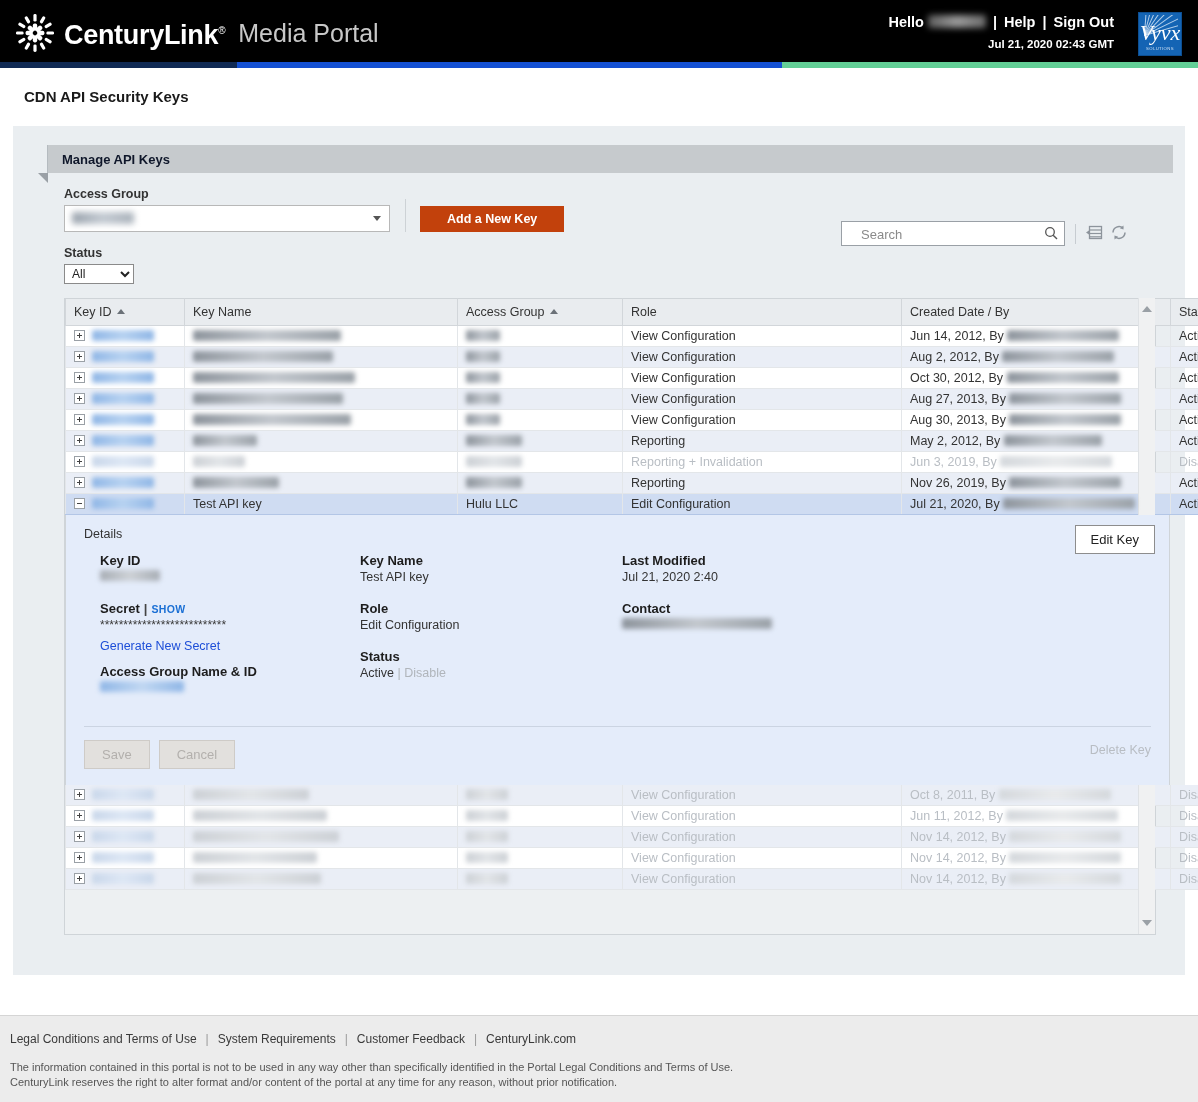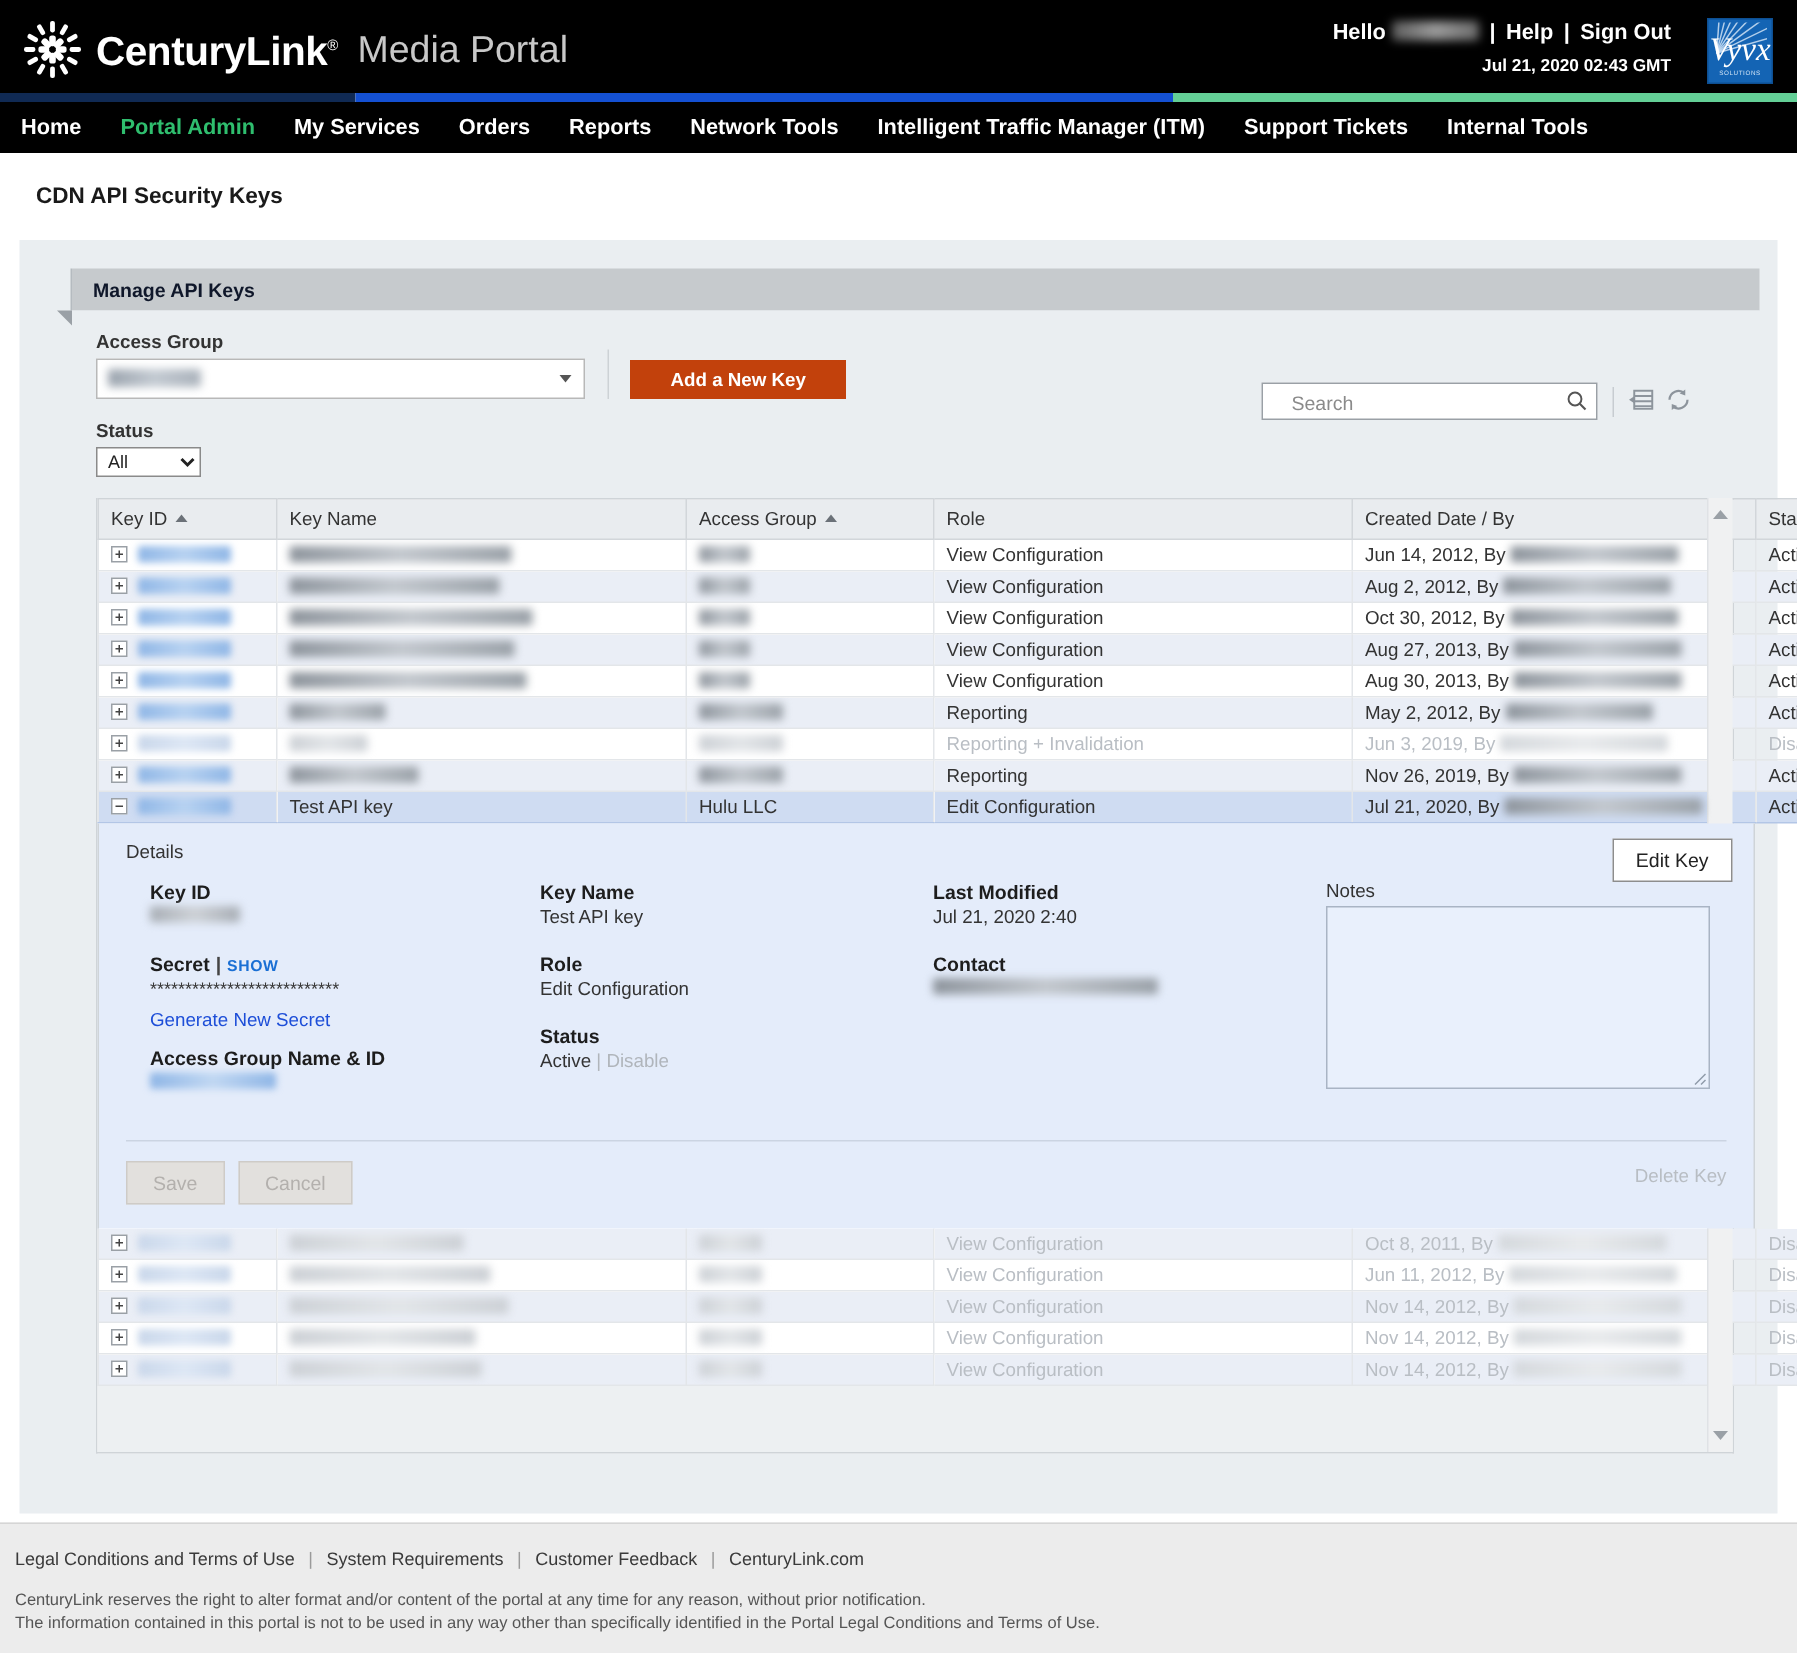--- a/index.html
+++ b/index.html
@@ -263,31 +263,20 @@
       <div class="vsub">SOLUTIONS</div>
     </div>
   </div>
 
   <div class="stripe">
     <div class="s1"></div>
     <div class="s2"></div>
     <div class="s3"></div>
   </div>
 
-  <div class="nav">
-    <a href="#">Home</a>
-    <a href="#" class="active">Portal Admin</a>
-    <a href="#">My Services</a>
-    <a href="#">Orders</a>
-    <a href="#">Reports</a>
-    <a href="#">Network Tools</a>
-    <a href="#">Intelligent Traffic Manager (ITM)</a>
-    <a href="#">Support Tickets</a>
-    <a href="#">Internal Tools</a>
-  </div>
 
   <div class="titlebar">
     <h1>CDN API Security Keys</h1>
   </div>
 
   <div class="outer">
 
     <div class="mh-wrap">
       <div class="mh-left"></div>
       <div class="mh">Manage API Keys</div>
@@ -469,29 +458,20 @@
             </div>
 
             <div class="dc dc3">
               <div class="dk">Last Modified</div>
               <div class="dv">Jul 21, 2020 2:40</div>
 
               <div class="dk">Contact</div>
               <div class="dv"><span class="blur-contact"></span></div>
             </div>
 
-            <div class="dc dc4">
-              <div class="notes-lbl">Notes</div>
-              <div class="notes">
-                <svg class="grip" viewBox="0 0 9 9">
-                    <line x1="8" y1="1" x2="1" y2="8" stroke="#8e99a8" stroke-width="1"></line>
-                    <line x1="8" y1="5" x2="5" y2="8" stroke="#8e99a8" stroke-width="1"></line>
-                  </svg>
-              </div>
-            </div>
           </div>
 
           <div class="det-hr"></div>
           <div class="det-actions">
             <button class="btn-disabled" disabled="">Save</button>
             <button class="btn-disabled" disabled="">Cancel</button>
             <span class="delete-key">Delete Key</span>
           </div>
         </div>
 
@@ -544,18 +524,18 @@
       </div>
 
     </div>
   </div>
 
   <div class="footer">
     <div class="f-links">
       <a href="#">Legal Conditions and Terms of Use</a><span class="fsep">|</span><a href="#">System Requirements</a><span class="fsep">|</span><a href="#">Customer Feedback</a><span class="fsep">|</span><a href="#">CenturyLink.com</a>
     </div>
     <div class="f-note">
+      <div>The information contained in this portal is not to be used in any way other than specifically identified in the Portal Legal Conditions and Terms of Use.</div>
       <div>CenturyLink reserves the right to alter format and/or content of the portal at any time for any reason, without prior notification.</div>
-      <div>The information contained in this portal is not to be used in any way other than specifically identified in the Portal Legal Conditions and Terms of Use.</div>
     </div>
   </div>
 
 </div>
 
 </body></html>

